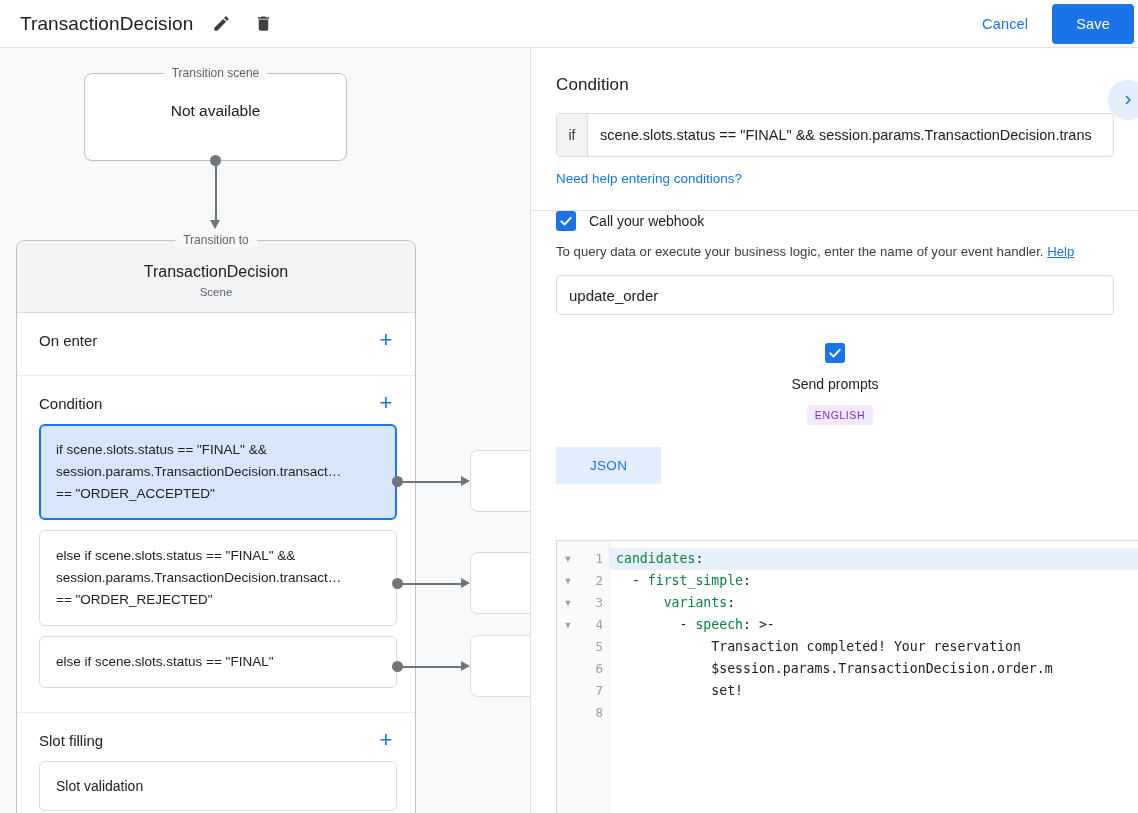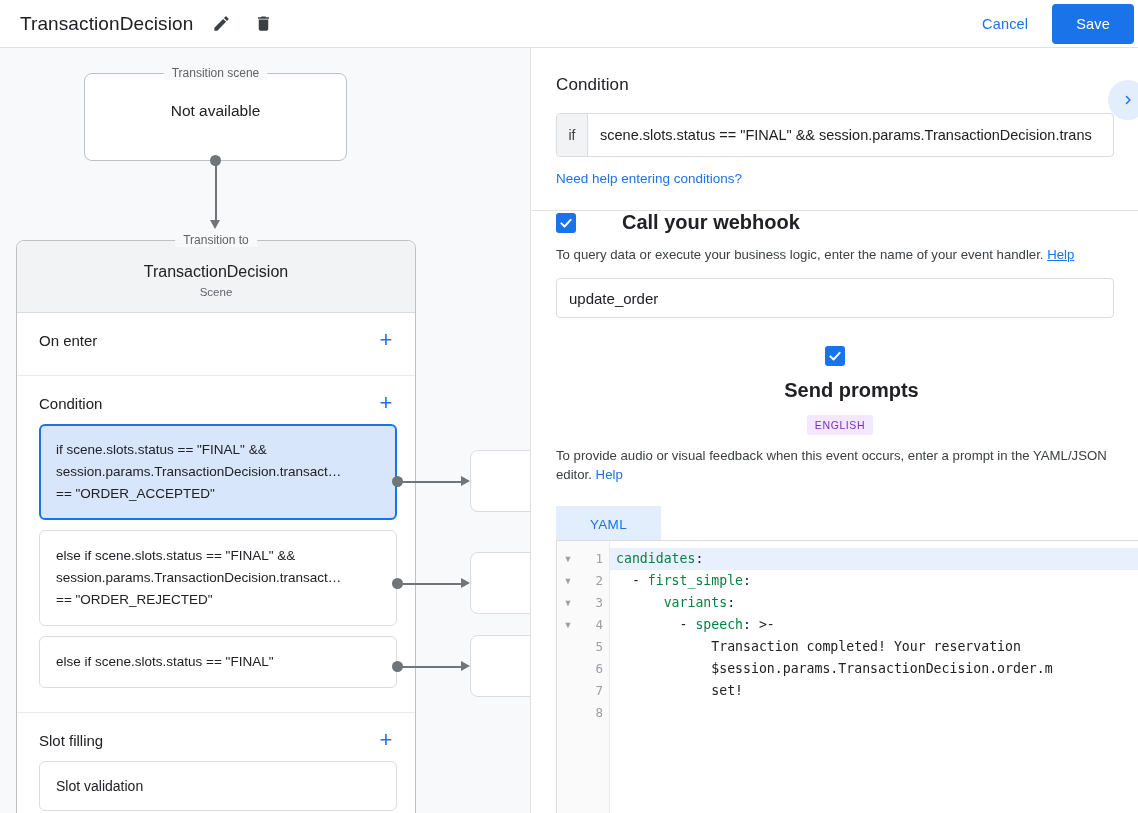--- a/index.html
+++ b/index.html
@@ -225,21 +225,21 @@
     font-size: 17px; color: #202124;
     padding-top: 26px; padding-bottom: 18px;
   }
   .check-row { display: flex; align-items: center; gap: 13px; }
   .checkbox {
     width: 20px; height: 20px; border-radius: 3px;
     background: #1a73e8;
     display: flex; align-items: center; justify-content: center;
     cursor: pointer; flex: 0 0 20px;
   }
-  .check-label { font-size: 20px; color: #202124; font-weight: bold; margin-left: 33px; }
+  .check-label { font-size: 14px; color: #202124; font-weight: normal; }
   .badge {
     background: #f3e8fd; color: #7b2cbf;
     font-size: 10.5px; letter-spacing: .6px;
     padding: 4px 8px; border-radius: 3px;
     margin-left: 10px;
   }
   .hint {
     font-size: 13.2px; color: #3c4043;
     margin-top: 11px; line-height: 19px;
   }
@@ -437,27 +437,23 @@
 
     <div class="check-row" style="margin-top:28px;flex-direction:column;">
       <span class="checkbox">
         <svg width="14" height="14" viewBox="0 0 24 24" fill="none" stroke="#fff" stroke-width="3.2" stroke-linecap="round" stroke-linejoin="round" aria-hidden="true">
           <polyline points="4,12.5 9.5,18 20,6.5"></polyline>
         </svg>
       </span>
       <span class="check-label">Send prompts</span>
       <span class="badge">ENGLISH</span>
     </div>
-    <div class="hint">
-      <span>To provide audio or visual feedback when this event occurs, enter a prompt in the YAML/JSON editor.</span>
-      <a class="inline-link" style="text-decoration:none;">Help</a>
-    </div>
 
     <div class="tabs">
-      <div class="tab active">YAML</div>
+      <div class="tab active">JSON</div>
     </div>
   </div>
 </div>
 
 <div class="editor">
   <div class="fold-gutter" id="fold-gutter">
       <div class="fold-arrow">▼</div>
       <div class="fold-arrow">▼</div>
       <div class="fold-arrow">▼</div>
       <div class="fold-arrow">▼</div>

